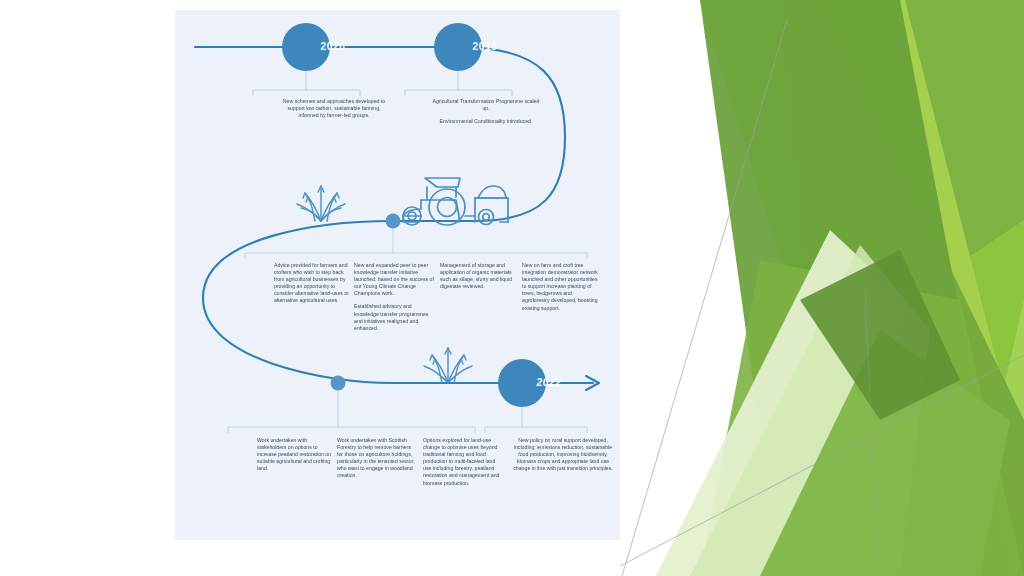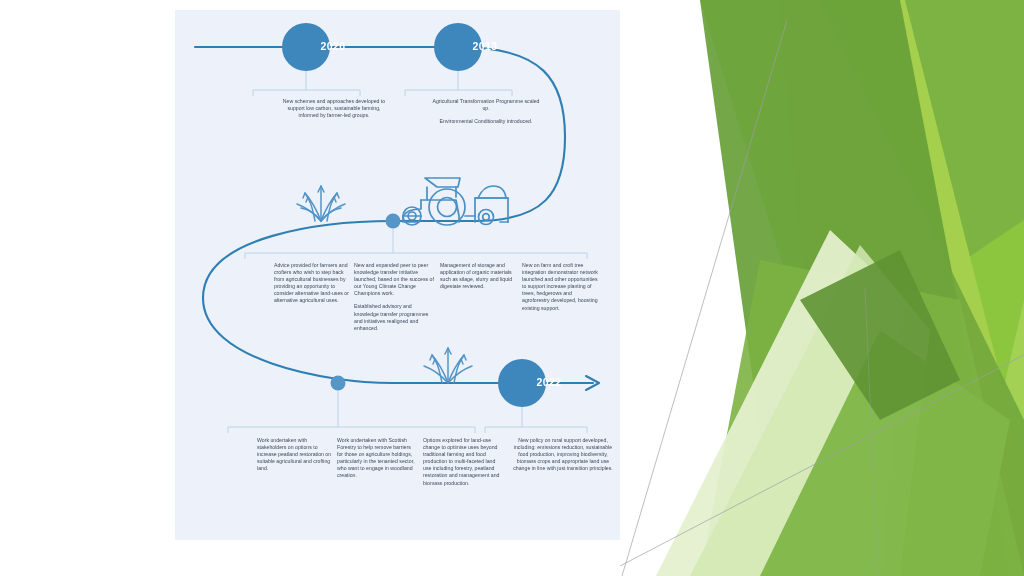--- a/index.html
+++ b/index.html
@@ -201,21 +201,21 @@
       <path d="M310 417 L412 417"></path>
       <path d="M310 417 L310 423"></path>
       <path d="M412 417 L412 423"></path>
     </g>
   </svg>
 
   <div class="text-layer">
 
     <div class="yr" style="left:101px;top:30px;width:60px;">2020</div>
     <div class="yr" style="left:253px;top:30px;width:60px;">2013</div>
-    <div class="yr" style="left:317px;top:366px;width:60px;">2022</div>
+    <div class="yr" style="left:317px;top:366px;width:60px;font-style:italic;">2022</div>
 
     <div class="blk ctr" style="left:75px;top:88px;width:114px;">
       <p>New schemes and approaches developed to support low carbon, sustainable farming, informed by farmer-led groups.</p>
     </div>
 
     <div class="blk ctr" style="left:227px;top:88px;width:114px;">
       <p>Agricultural Transformation Programme scaled up.</p>
       <p>Environmental Conditionality introduced.</p>
     </div>
 

